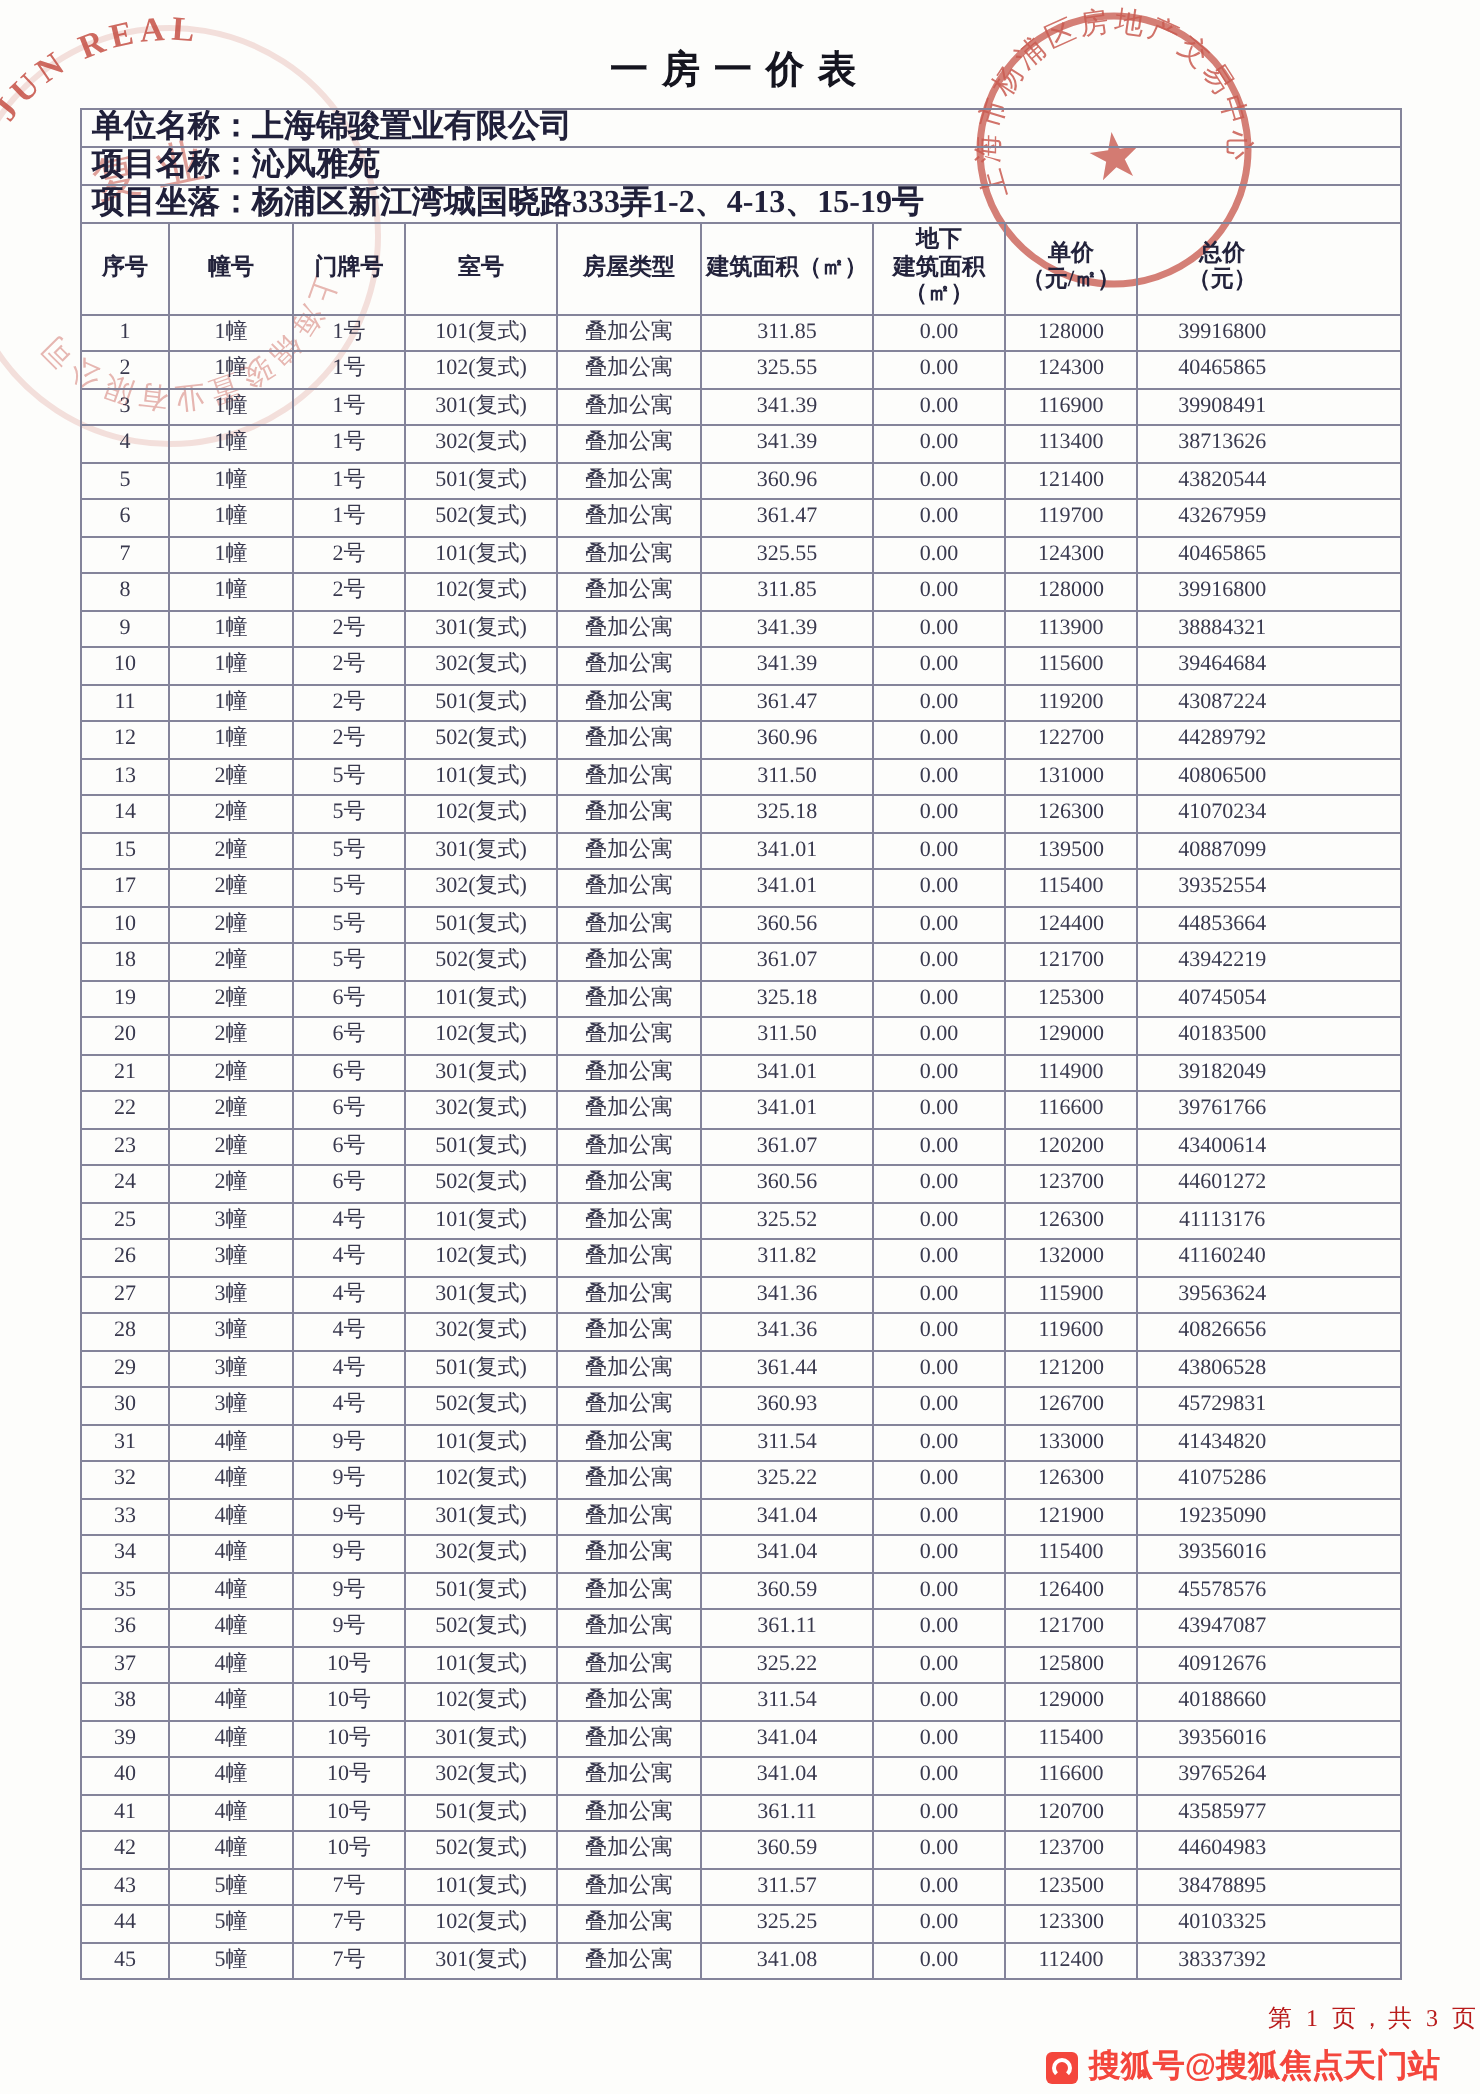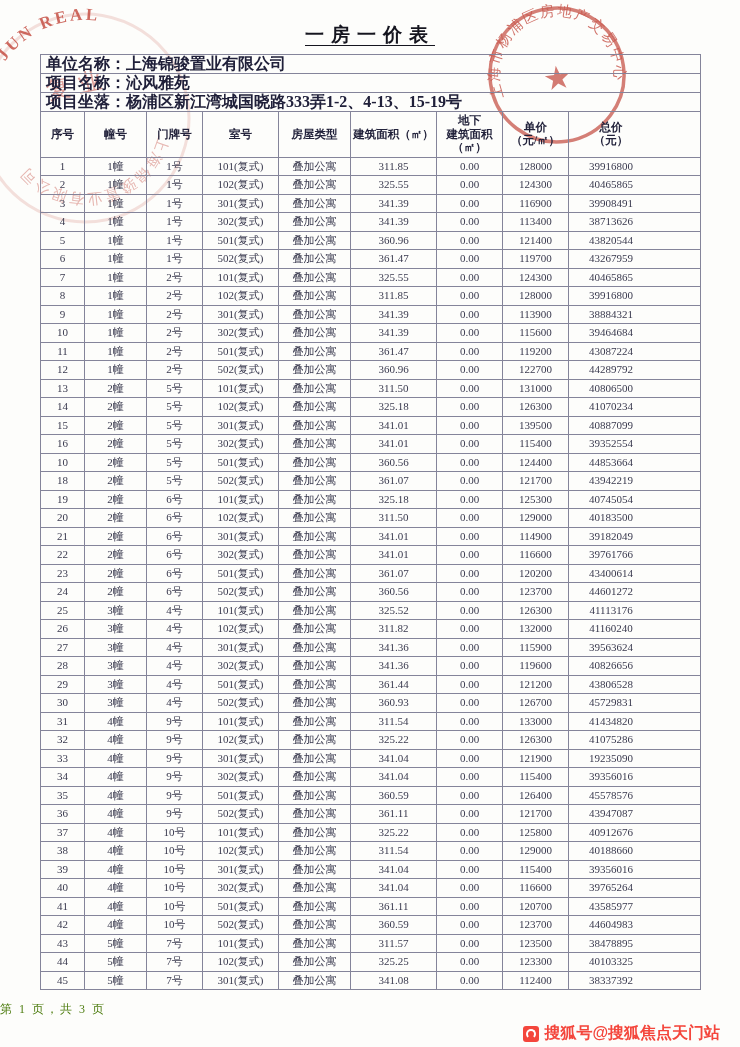--- a/index.html
+++ b/index.html
@@ -17,21 +17,20 @@
     overflow:hidden;
     font-family:"Liberation Serif","DejaVu Serif",serif;
   }
   .title{
     margin:22px 0 9px 0;
     text-align:center;
     font-size:19px;
     font-weight:bold;
     letter-spacing:7px;
     color:#15151f;
-    text-decoration:underline;
     text-underline-offset:4px;
   }
   .price-table{
     position:absolute;
     left:40px;top:54px;
     width:660px;
     border-collapse:collapse;
     table-layout:fixed;
   }
   .price-table td,.price-table th{
@@ -66,24 +65,24 @@
     padding:0 1px;
   }
   .head-row th:last-child,
   #body-rows td:last-child{
     padding-right:48px;
     font-family:Liberation Serif, serif;
   }
   .page-footer{
     position:absolute;
     top:1001px;left:0;width:100%;
-    text-align:left;
+    text-align:right;
     font-size:12px;
     letter-spacing:2px;
-    color:#4d7c0f;
+    color:#b91c1c;
   }
   .watermark{
     position:absolute;
     right:20px;bottom:3px;
     display:flex;align-items:center;gap:5px;
     font-family:"Liberation Sans","DejaVu Sans",sans-serif;
     font-size:16px;font-weight:bold;
     color:var(--watermark-red);
     white-space:nowrap;
   }
@@ -339,21 +338,21 @@
           <td>2幢</td>
           <td>5号</td>
           <td>301(复式)</td>
           <td>叠加公寓</td>
           <td>341.01</td>
           <td>0.00</td>
           <td>139500</td>
           <td>40887099</td>
         </tr>
         <tr>
-          <td>16</td>
+          <td>17</td>
           <td>2幢</td>
           <td>5号</td>
           <td>302(复式)</td>
           <td>叠加公寓</td>
           <td>341.01</td>
           <td>0.00</td>
           <td>115400</td>
           <td>39352554</td>
         </tr>
         <tr>

